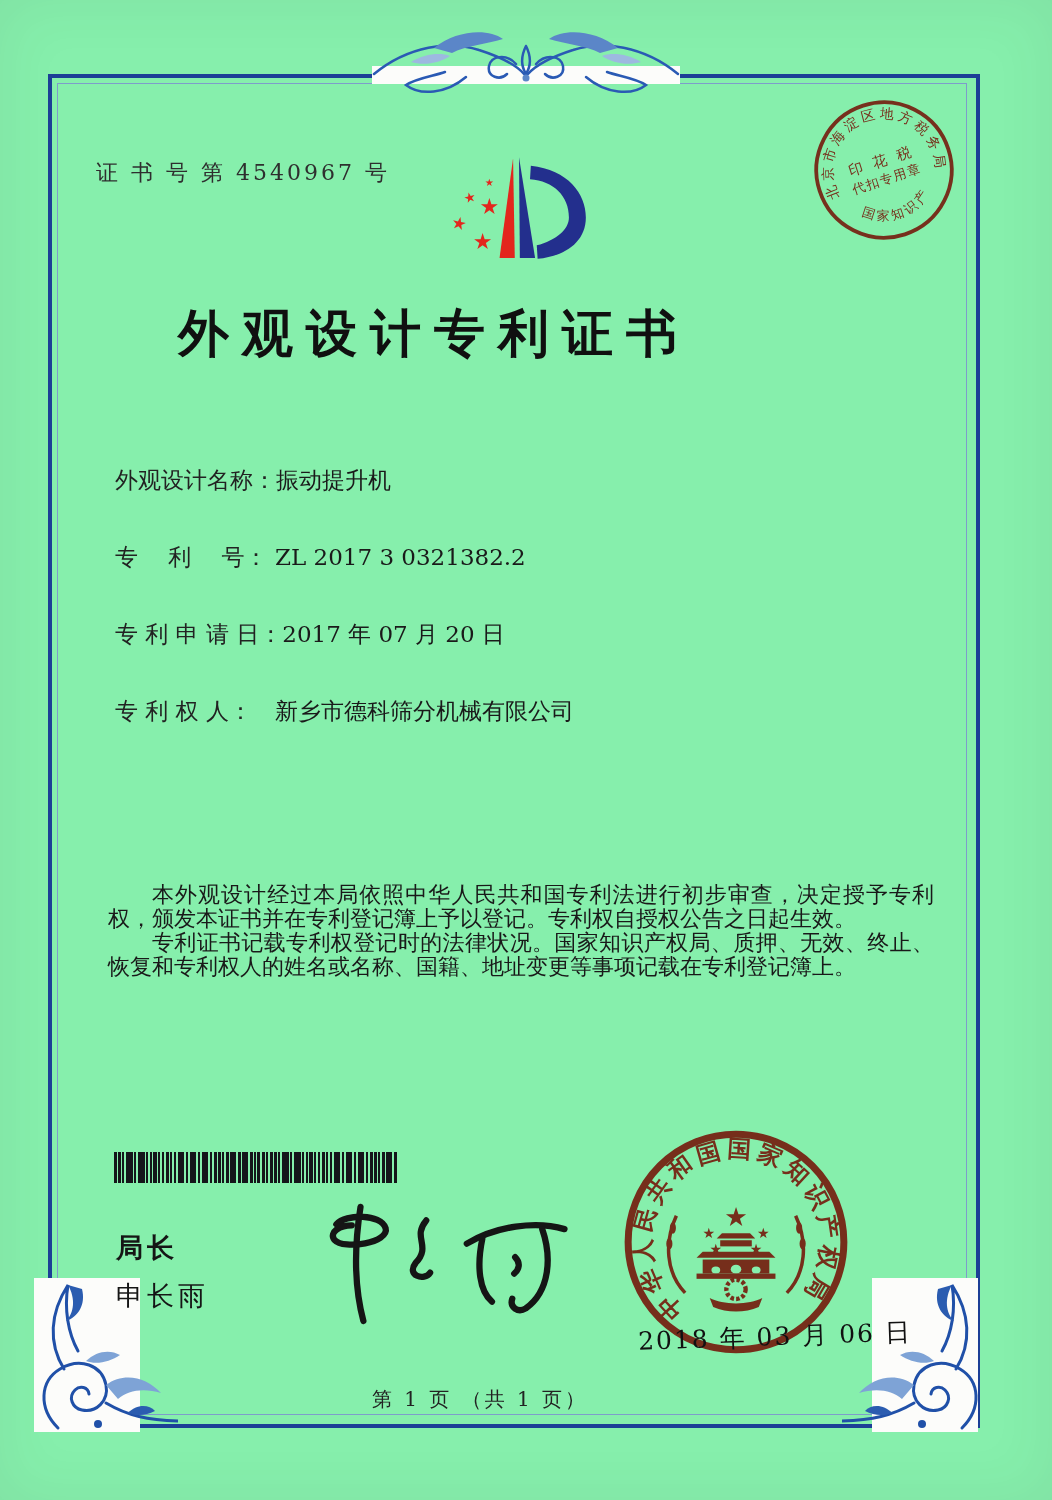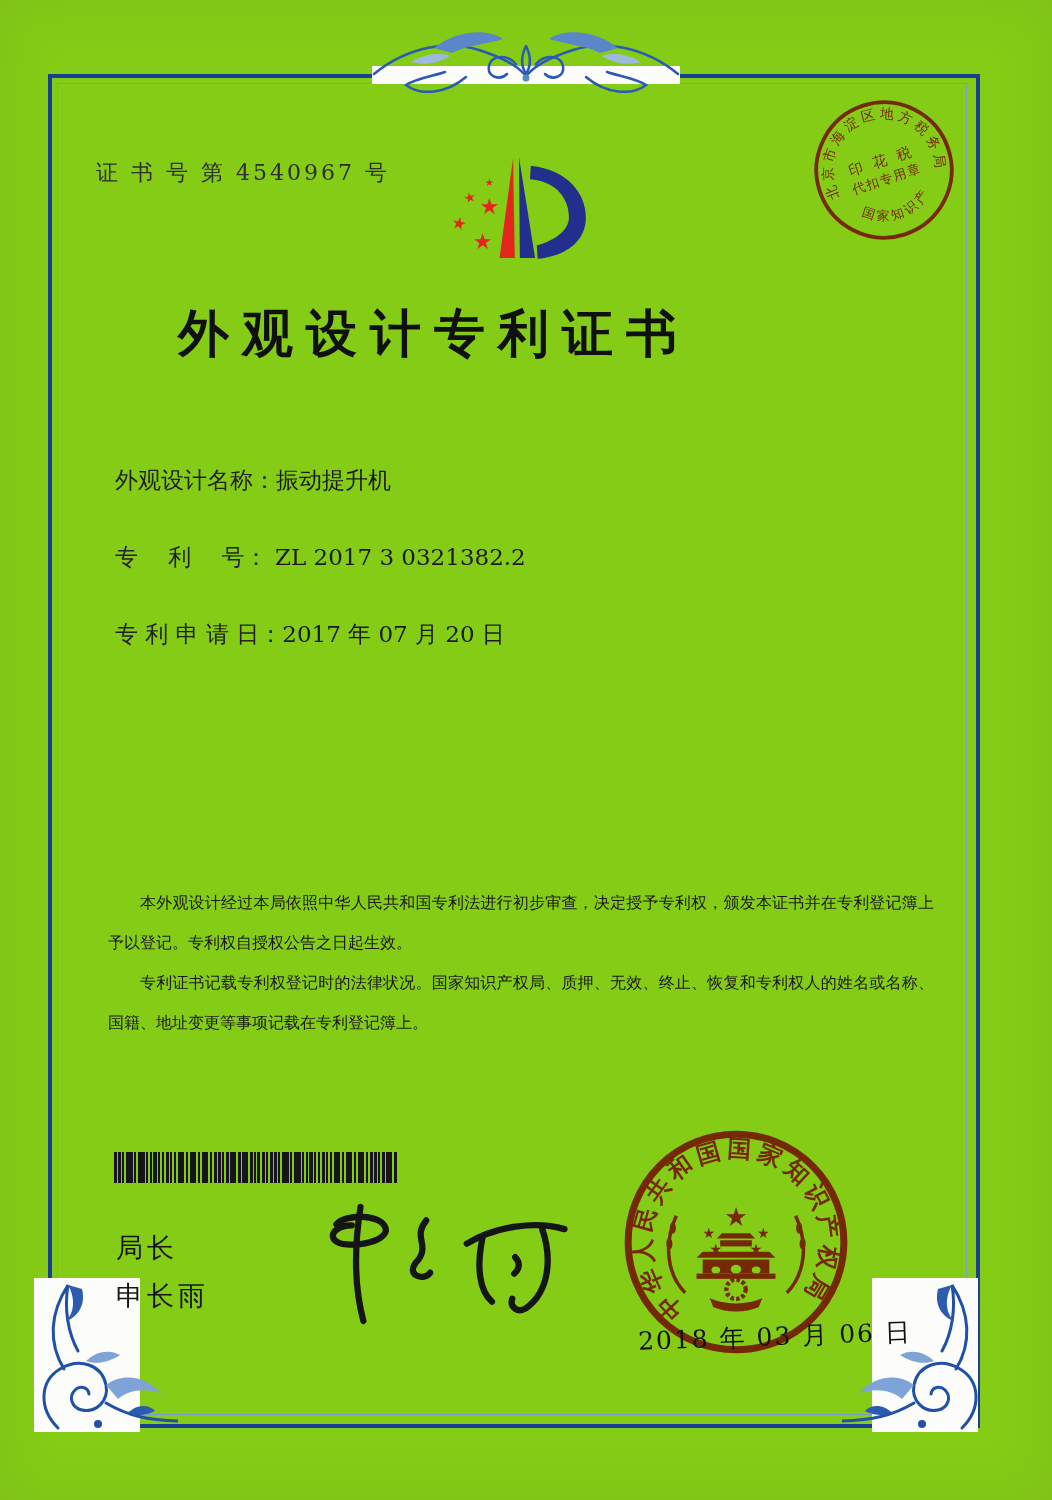--- a/index.html
+++ b/index.html
@@ -1,18 +1,18 @@
 <!DOCTYPE html>
 <html><head>
 <meta charset="utf-8">
 <style>
   html,body{margin:0;padding:0;background:#e8e8e6;}
   .page{
     position:relative;width:1052px;height:1500px;margin:0 auto;
-    background:#84cc16;overflow:hidden;
+    background:#86efac;overflow:hidden;
     box-shadow:inset 0 0 60px rgba(60,60,70,.08);
     font-family:"DejaVu Serif","Liberation Serif",serif;color:#1c1c1c;
   }
   
   .frame-outer{position:absolute;left:48px;top:74px;width:924px;height:1346px;
     border:4px solid #1c3f96;}
   .frame-inner{position:absolute;left:57px;top:83px;width:908px;height:1330px;
     border:1.5px solid #7e9ccb;}
   .corner-mask{position:absolute;width:106px;height:154px;top:1278px;background:#fcfcfa;}
   .corner-mask.left{left:34px;}
@@ -25,28 +25,28 @@
   
   .cert-no{position:absolute;left:96px;top:158px;font-size:22px;letter-spacing:3px;color:#2e2e2e;}
   .logo{position:absolute;left:420px;top:136px;width:220px;height:156px;}
   .title{position:absolute;left:0;top:300px;width:868px;text-align:center;
     font-size:51px;font-weight:700;letter-spacing:13px;color:#101010;}
   .fields{position:absolute;left:115px;top:450px;width:820px;}
   .field-row{height:32px;margin-bottom:45px;font-size:23px;white-space:nowrap;}
   .f-label{display:inline-block;min-width:160px;white-space:pre;color:#222;margin-top:15px;}
   .f-value{color:#1a1a1a;}
   .paragraphs{position:absolute;left:108px;top:883px;width:826px;
-    font-size:16px;line-height:40px;text-align:justify;color:#191919;}
+    font-size:22px;line-height:24px;text-align:justify;color:#191919;}
   .paragraphs p{margin:0;text-indent:2em;}
   .barcode{position:absolute;left:114px;top:1152px;width:284px;height:31px;
     background-image:
       repeating-linear-gradient(90deg,#15151a 0 2px,transparent 2px 4px),
       repeating-linear-gradient(90deg,#15151a 0 1px,transparent 1px 6px),
       repeating-linear-gradient(90deg,#15151a 0 3px,transparent 3px 13px);}
-  .officer-title{position:absolute;left:116px;top:1230px;font-size:27px;font-weight:400;
+  .officer-title{position:absolute;left:116px;top:1230px;font-size:27px;font-weight:700;
     font-family:"DejaVu Sans","Liberation Sans",sans-serif;letter-spacing:4px;color:#151515;}
   .officer-name{position:absolute;left:116px;top:1278px;font-size:27px;font-weight:400;
     font-family:"DejaVu Sans","Liberation Sans",sans-serif;letter-spacing:4px;color:#151515;}
   .signature{position:absolute;left:288px;top:1198px;width:290px;height:128px;}
   .tax-stamp{position:absolute;left:808px;top:94px;width:152px;height:152px;
     mix-blend-mode:multiply;opacity:.95;}
   .main-seal{position:absolute;left:622px;top:1128px;width:228px;height:228px;
     mix-blend-mode:multiply;opacity:.96;}
   .seal-date{position:absolute;left:638px;top:1320px;font-size:25px;letter-spacing:2px;
     color:#111;transform:rotate(-2deg);}
@@ -138,20 +138,23 @@
 
   <div class="fields">
     <div class="field-row">
       <span class="f-label">外观设计名称：</span><span class="f-value">振动提升机</span>
     </div>
     <div class="field-row">
       <span class="f-label">专　 利　 号：</span><span class="f-value">ZL 2017 3 0321382.2</span>
     </div>
     <div class="field-row">
       <span class="f-label">专 利 申 请 日：</span><span class="f-value">2017 年 07 月 20 日</span>
+    </div>
+    <div class="field-row">
+      <span class="f-label">专 利 权 人：</span><span class="f-value">新乡市德科筛分机械有限公司</span>
     </div>
   </div>
 
   <div class="paragraphs">
     <p>本外观设计经过本局依照中华人民共和国专利法进行初步审查，决定授予专利权，颁发本证书并在专利登记簿上予以登记。专利权自授权公告之日起生效。</p>
     <p>专利证书记载专利权登记时的法律状况。国家知识产权局、质押、无效、终止、恢复和专利权人的姓名或名称、国籍、地址变更等事项记载在专利登记簿上。</p>
   </div>
 
   <div class="barcode"></div>
 
@@ -217,14 +220,15 @@
       <ellipse cx="58" cy="114" rx="3.5" ry="6.5"></ellipse>
       <ellipse cx="54" cy="132" rx="3.5" ry="6.5"></ellipse>
       <ellipse cx="202" cy="114" rx="3.5" ry="6.5"></ellipse>
       <ellipse cx="206" cy="132" rx="3.5" ry="6.5"></ellipse>
       <path d="M100,194 C115,202 145,202 160,194 L156,204 C140,211 120,211 104,204 Z"></path>
     </g>
   </svg>
 
   <div class="seal-date">2018 年 03 月 06 日</div>
 
+  <div class="footer">第 1 页 （共 1 页）</div>
 
 </div>
 
 </body></html>

